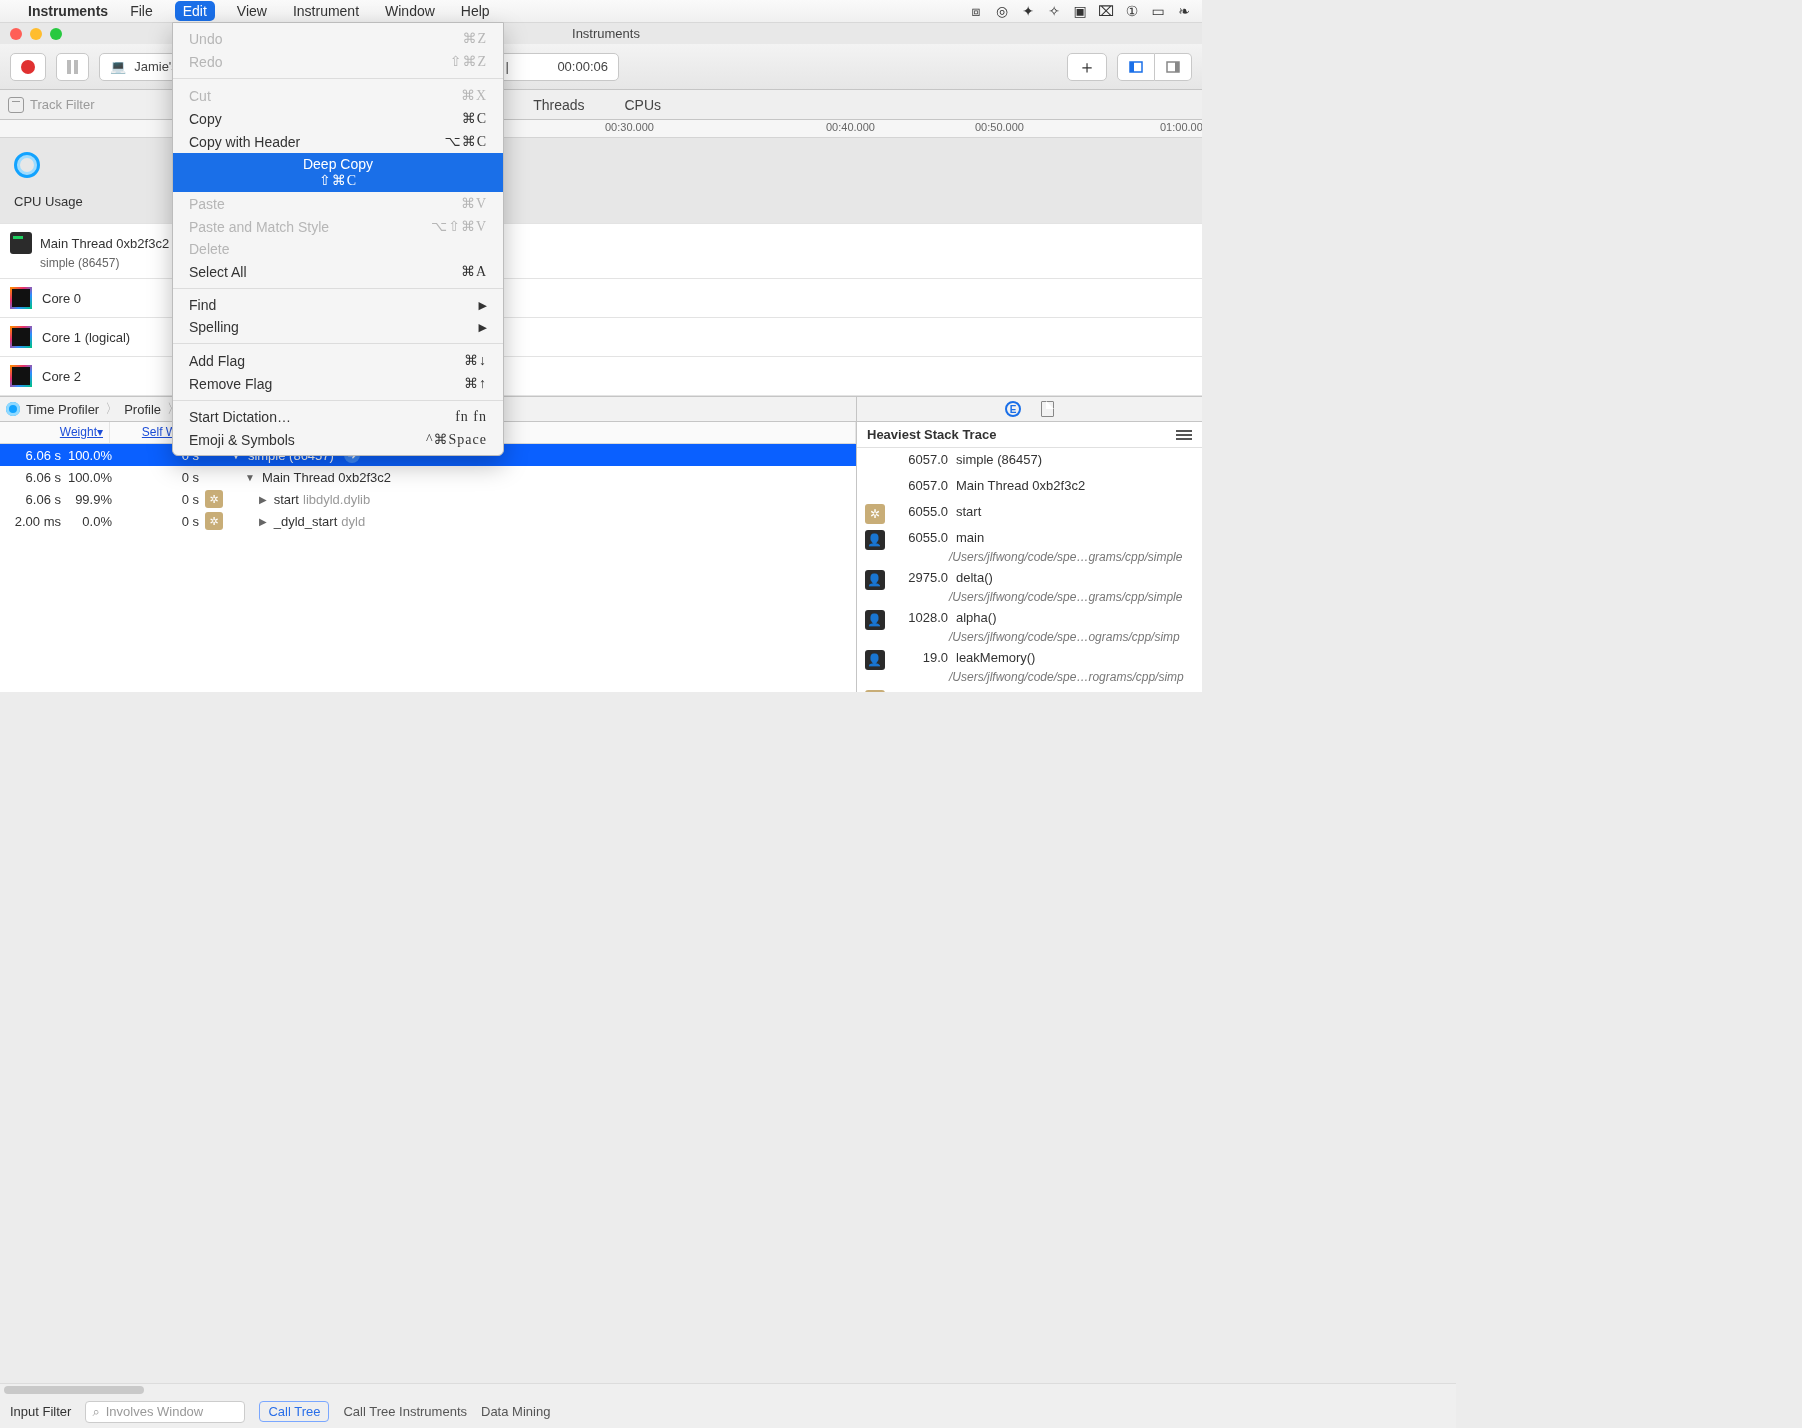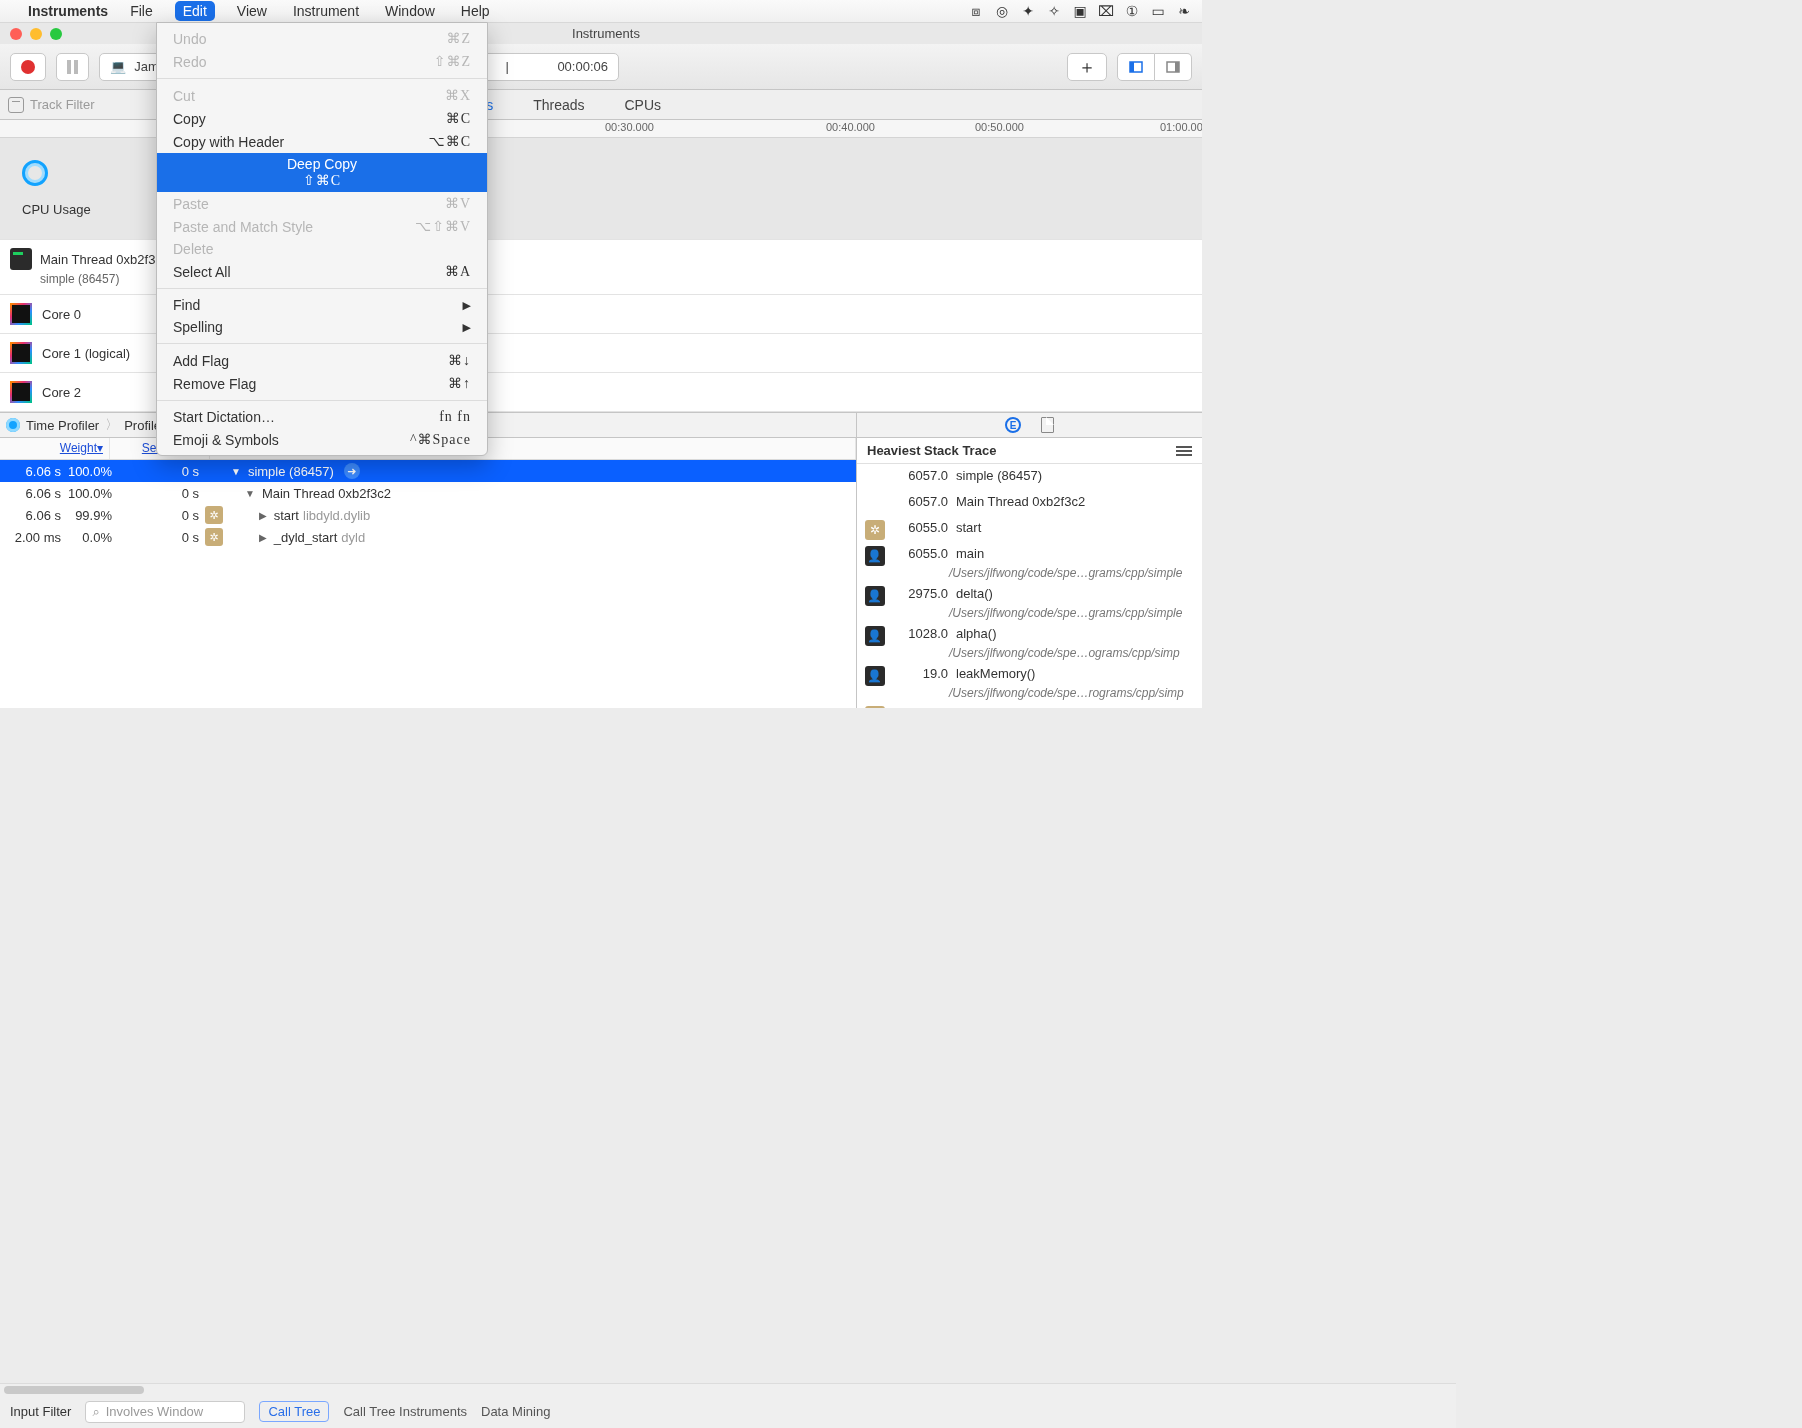--- a/index.html
+++ b/index.html
@@ -47,21 +47,21 @@
 .ruler .left{width:260px; border-right:1px solid #d4d4d4;}
 .ruler .ticks{ flex:1; position:relative; }
 .ruler .ticklabel{ position:absolute; top:1px; }
 .ruler .event-marker{ position:absolute; left:180px; top:-2px; width:8px; height:8px; background:#444; border-radius:1px;}
 
 
 .tracks{ background:#fff; }
 .track-row{ display:flex; border-bottom:1px solid #e3e3e3; }
 .track-label{ width:175px; padding:8px 10px; display:flex; gap:10px; align-items:center; }
 .track-lane{ flex:1; background:#fff; border-left:1px solid #e3e3e3; }
-.cpu-header .track-label{ flex-direction:column; align-items:flex-start; background:#e7e7e7; width:260px; padding:22px; }
+.cpu-header .track-label{ flex-direction:column; align-items:flex-start; background:#e7e7e7; width:260px; padding:14px; }
 .cpu-header{ background:#e7e7e7; }
 .cpu-icon{ width:26px;height:26px;border:3px solid #12a3ff;border-radius:50%; box-shadow: inset 0 0 0 3px #9fdcff;}
 .thread-icon{ width:22px;height:22px; background:#2b2b2b; border-radius:3px; position:relative;}
 .thread-icon::after{content:""; position:absolute; left:3px; top:4px; width:10px; height:3px; background:#1ecf5f;}
 .core-icon{ width:22px;height:22px; border:2px solid; border-image: linear-gradient(135deg,#ff8a00,#e52e71,#2e8eff,#00c08b) 1; background:#111;}
 .track-row.main .track-label{flex-direction:column; align-items:flex-start; gap:2px;}
 .track-row .title{font-size:13px;}
 .track-row .sub{font-size:12px; color:#666;}
 .track-row.core .track-label,.track-row.main .track-label{ width:260px; }
 .track-row.core .track-lane,.track-row.main .track-lane{ }
@@ -115,21 +115,21 @@
 
 
 .footer{ position:absolute; bottom:0; left:0; right:346px; height:34px; background:#efefef; border-top:1px solid #c5c5c5; display:flex; align-items:center; gap:14px; padding:0 10px; font-size:13px;}
 .footer .filter-box{ border:1px solid #ccc; border-radius:4px; background:#fff; height:22px; width:160px; display:flex; align-items:center; gap:6px; padding:0 6px; color:#999;}
 .footer .chip{ border:1px solid #7aa7ff; color:#2a6fe8; border-radius:4px; padding:2px 8px; font-size:13px;}
 .footer .opt{ color:#555;}
 .footer .scroll{ position:absolute; left:0; right:0; top:-12px; height:12px; background:#efefef; border-top:1px solid #dcdcdc;}
 .footer .scroll .thumb{ position:absolute; left:4px; top:2px; height:8px; width:140px; background:#c9c9c9; border-radius:4px;}
 
 
-.menu-dropdown{ position:absolute; left:156px; top:22px; width:332px; background:#f5f5f5; border:1px solid #bcbcbc; border-radius:0 0 6px 6px; box-shadow: 0 10px 25px rgba(0,0,0,.25); padding: 4px 0; z-index:1000; font-size:14px;}
+.menu-dropdown{ position:absolute; left:172px; top:22px; width:332px; background:#f5f5f5; border:1px solid #bcbcbc; border-radius:0 0 6px 6px; box-shadow: 0 10px 25px rgba(0,0,0,.25); padding: 4px 0; z-index:1000; font-size:14px;}
 .menu-dropdown .mi{ display:flex; align-items:center; padding: 3px 16px; color:#333; justify-content:space-between;}
 .menu-dropdown .mi.disabled{ color:#b6b6b6;}
 .menu-dropdown .mi.selected{ background:#1a6fe8; color:#fff;flex-direction:column;}
 .menu-dropdown .sep{ height:1px; background:#dcdcdc; margin:5px 0;}
 .menu-dropdown .sc{ font-family: -apple-system; letter-spacing:1px;}
 .menu-dropdown .arrow{ font-size:11px;}
 
 svg.icon{width:16px;height:16px;}
 </style>
 </head>

